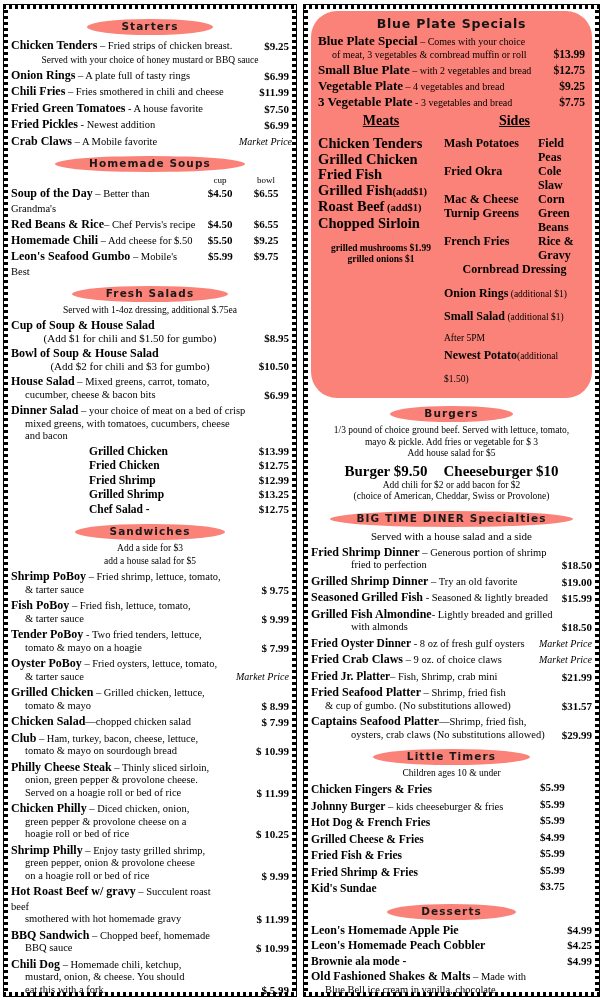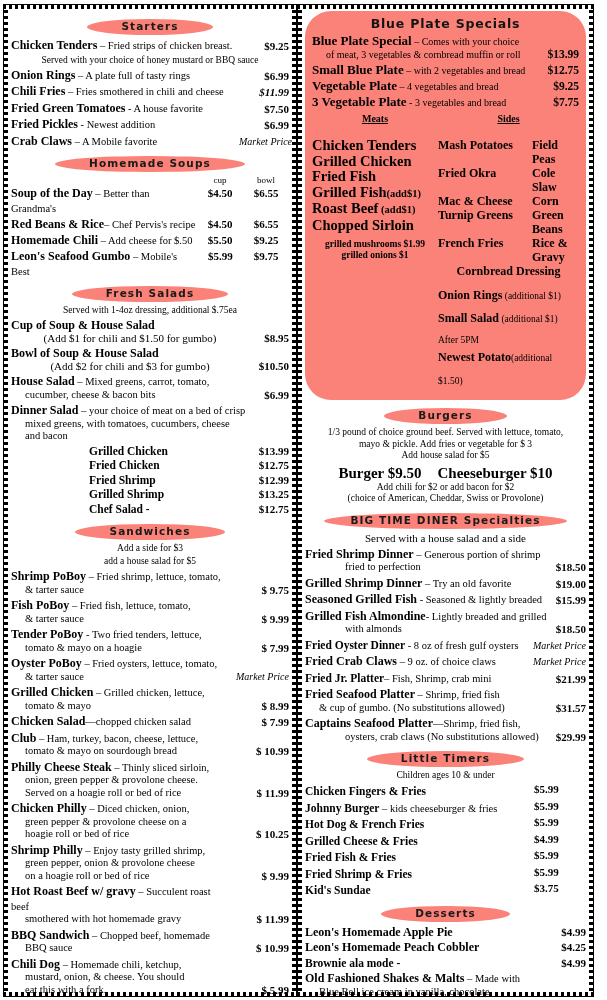--- a/index.html
+++ b/index.html
@@ -7,21 +7,21 @@
     width:607px;height:1000px;
     font-family:"Liberation Serif", serif;
     color:#000;
     overflow:hidden;
   }
   .menu{
     width:607px;height:1000px;
     display:flex;
     box-sizing:border-box;
     padding:4px 3px 3px 3px;
-    gap:0;
+    gap:6px;
     background:#fff;
   }
   .col{
     position:relative;
     box-sizing:border-box;
     background:#fff;
     flex:0 0 auto;
     padding:7px 8px 6px 8px;
     overflow:hidden;
   }
@@ -121,28 +121,28 @@
   .bp-item{display:flex;align-items:flex-end;line-height:13px;margin-bottom:1px;}
   .bp-item .t{flex:1 1 auto;}
   .bp-item .p{font-weight:bold;font-size:11.5px;white-space:nowrap;}
   .bp-nm{font-weight:bold;font-size:13px;}
   .bp-ds{font-size:10px;}
 
   .ms-grid{display:flex;margin-top:4px;}
   .ms-col{flex:0 0 auto;}
   .ms-left{width:126px;}
   .ms-right{flex:1;}
-  .ms-head{text-align:center;font-weight:bold;font-size:10px;text-decoration:underline;margin-bottom:14px;}
+  .ms-head{text-align:center;font-weight:bold;font-size:14px;text-decoration:underline;margin-bottom:7px;}
   .meat{font-weight:bold;font-size:14.5px;line-height:15.5px;}
   .meat small{font-size:10.5px;}
   .side-row{display:flex;line-height:14px;}
   .side-row span{font-weight:bold;font-size:12px;}
   .side-a{width:94px;}
   .side-b{flex:1;}
-  .ms-small{text-align:center;font-weight:bold;font-size:9.5px;line-height:11px;margin-top:6px;}
+  .ms-small{text-align:center;font-weight:bold;font-size:9.5px;line-height:11px;margin-top:12px;}
   .addon{font-weight:bold;font-size:12px;line-height:22px;}
   .addon i{font-weight:normal;font-style:normal;font-size:9.5px;}
   .after{font-size:9.5px;line-height:11px;}
 
   .burger-line{
     text-align:center;font-weight:bold;font-size:15px;margin:3px 0 0 0;
   }
   .burger-line span{padding:0 8px;}
   .ctr-small{text-align:center;font-size:9.5px;line-height:11.5px;}
 
@@ -170,21 +170,21 @@
         <div class="item">
           <div class="txt">
             <div><span class="nm">Onion Rings</span><span class="ds"> – </span><span class="ds">A plate full of tasty rings</span></div>
           </div>
           <div class="price" style="width: 50px;">$6.99</div>
         </div>
         <div class="item">
           <div class="txt">
             <div><span class="nm">Chili Fries</span><span class="ds"> – </span><span class="ds">Fries smothered in chili and cheese</span></div>
           </div>
-          <div class="price" style="width: 50px; font-style: italic;">$11.99</div>
+          <div class="price" style="width: 50px;">$11.99</div>
         </div>
         <div class="item">
           <div class="txt">
             <div><span class="nm">Fried Green Tomatoes</span><span class="ds"> - </span><span class="ds">A house favorite</span></div>
           </div>
           <div class="price" style="width: 50px;">$7.50</div>
         </div>
         <div class="item">
           <div class="txt">
             <div><span class="nm">Fried Pickles</span><span class="ds"> - </span><span class="ds">Newest addition</span></div>

